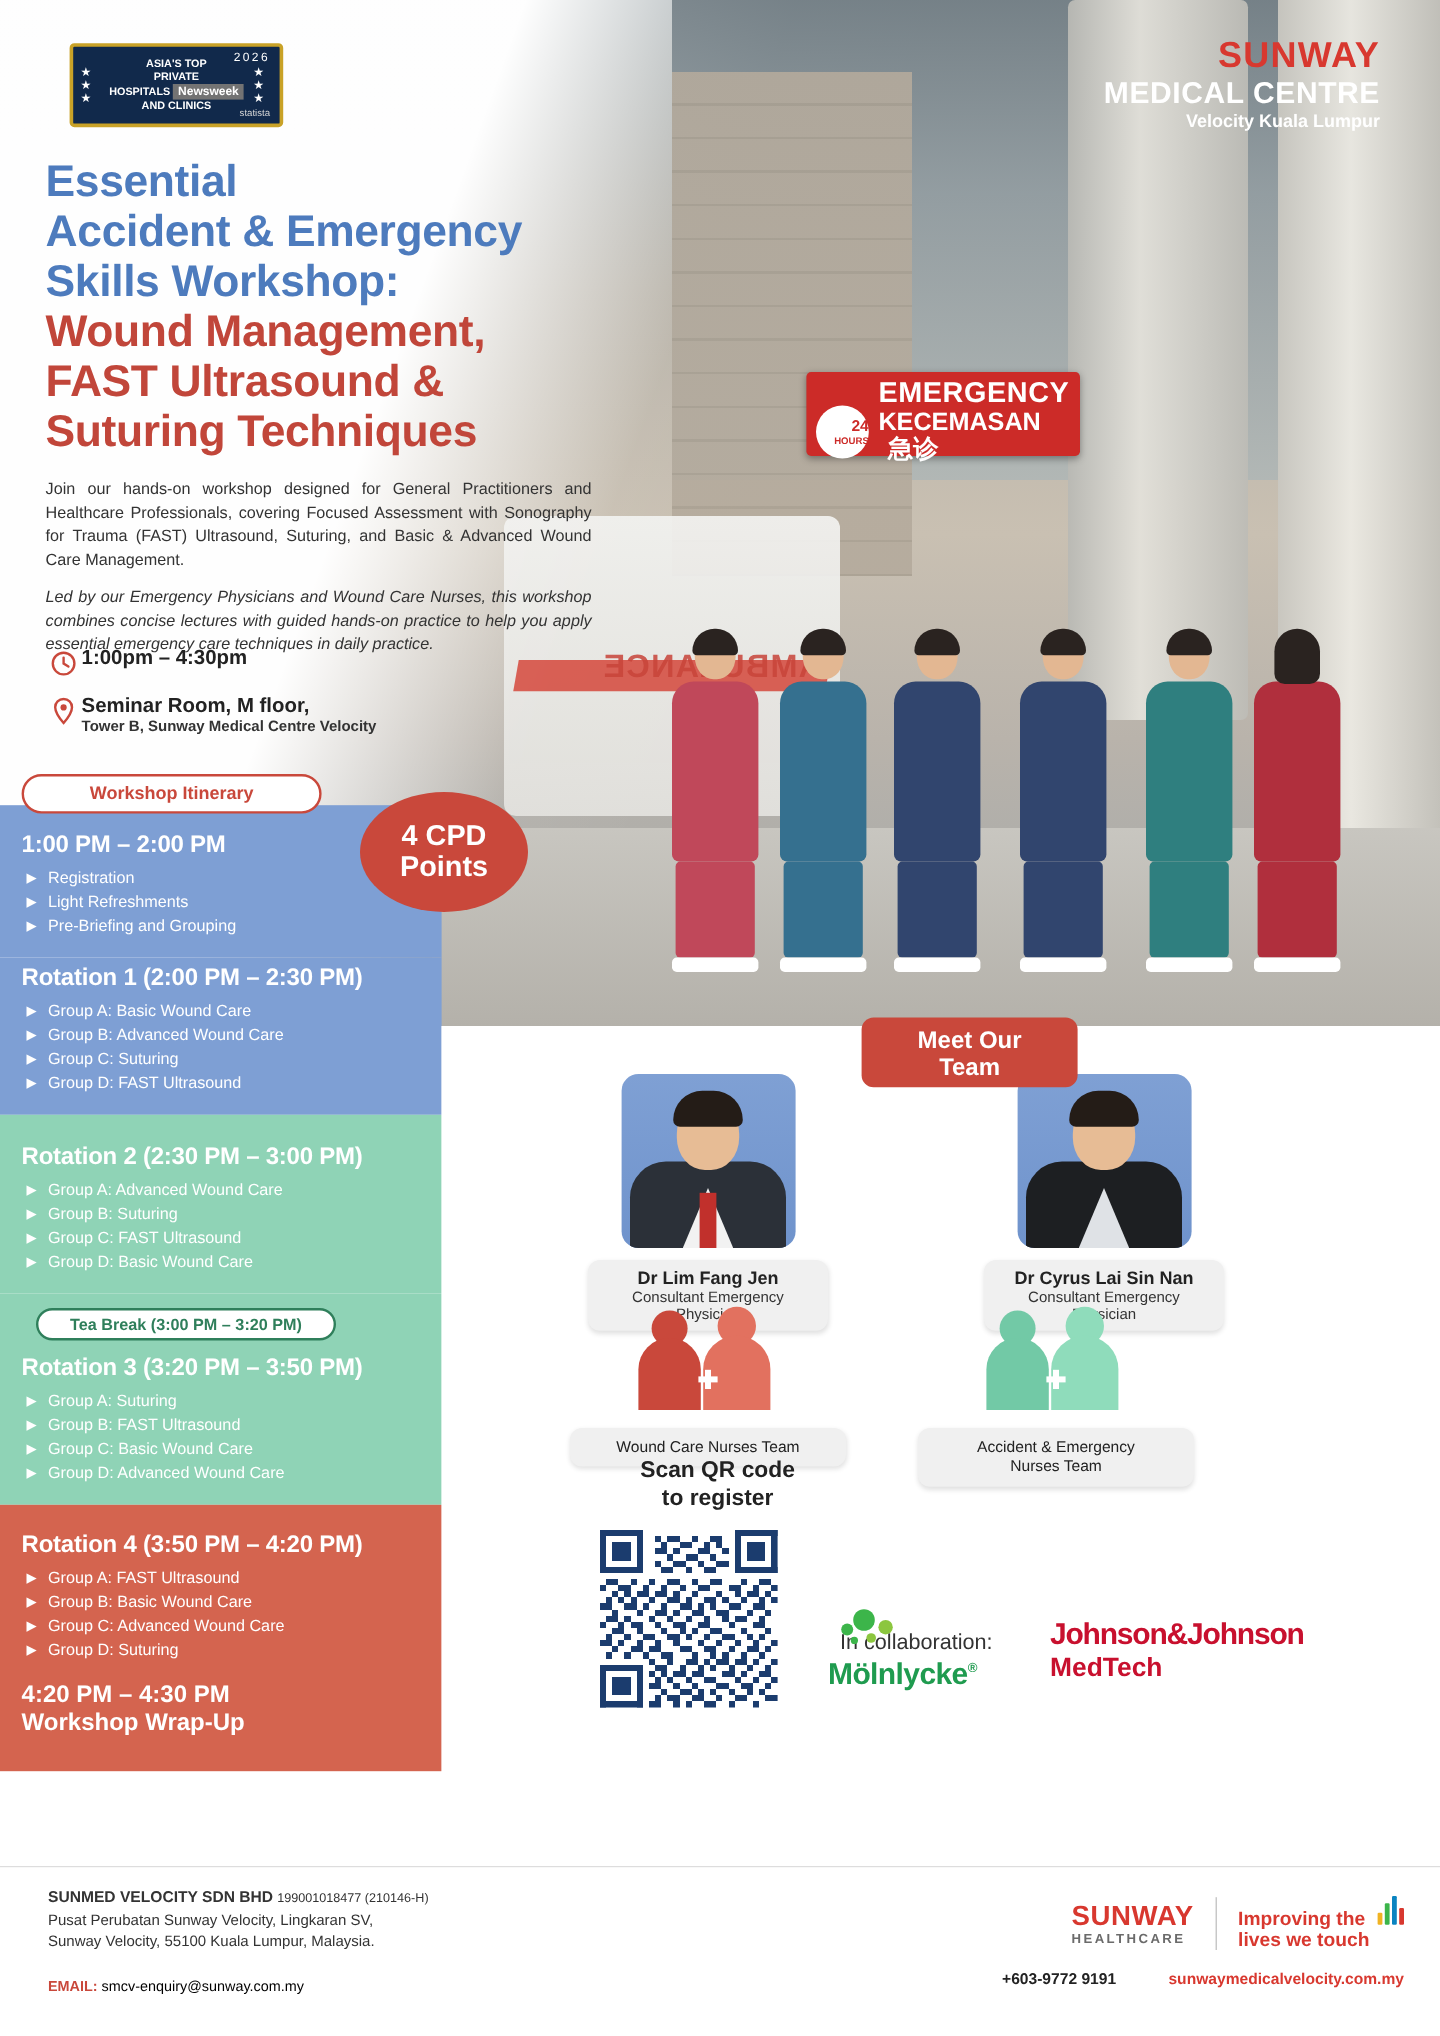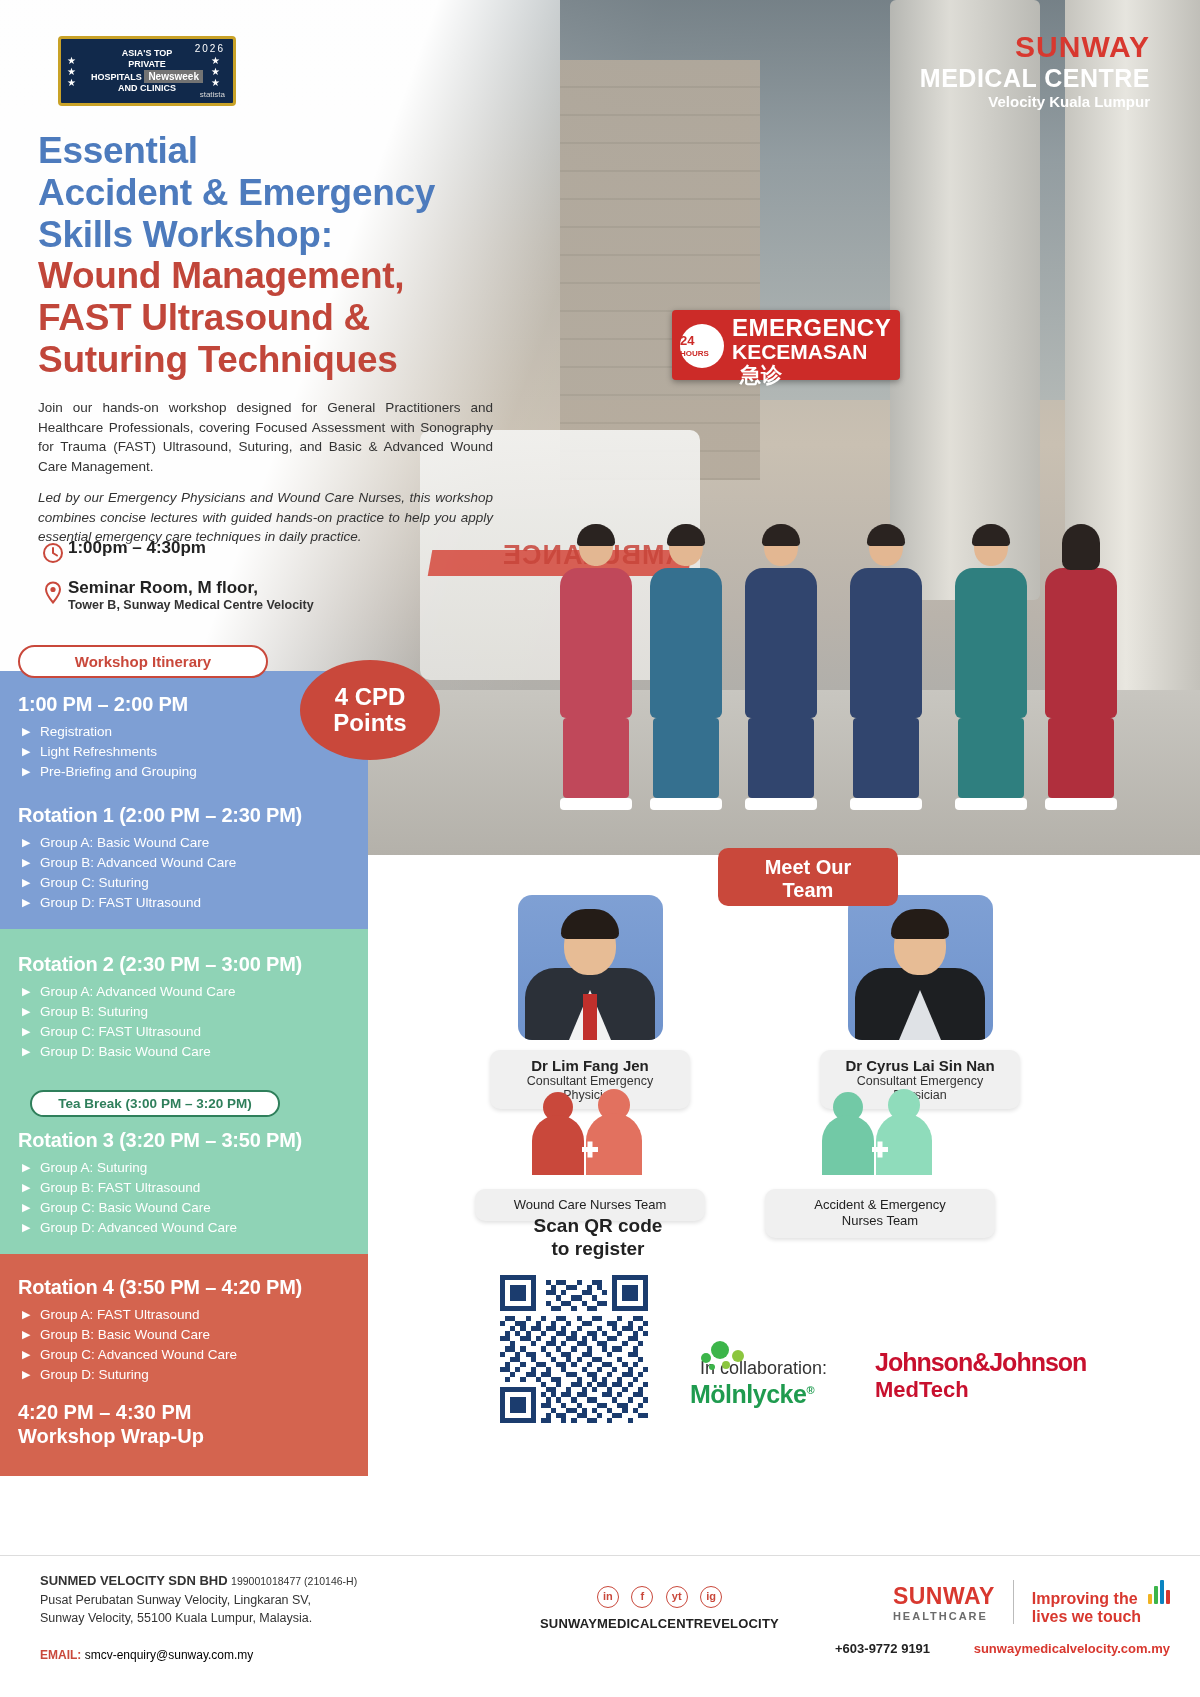--- a/index.html
+++ b/index.html
@@ -57,22 +57,22 @@
     transform:scaleX(-1); opacity:.85;
   }
   .emergency-sign {
     position:absolute; left:672px; top:310px; width:228px; height:70px;
     background:#cc2b28; border-radius:4px; box-shadow:0 2px 6px rgba(0,0,0,.35);
     color:#fff; padding:6px 8px 6px 60px;
   }
   .emergency-sign .t1 { font-size:24px; font-weight:bold; letter-spacing:.5px; line-height:1.0;}
   .emergency-sign .t2 { font-size:21px; font-weight:bold; line-height:1.1;}
   .emergency-sign .hours {
-    position:absolute; left:8px; top:14px; width:44px; height:44px; border-radius:50%;
-    background:#fff; color:#cc2b28; font-size:13px; font-weight:bold; text-align:left;
+    position:absolute; left:8px; top:28px; width:44px; height:44px; border-radius:50%;
+    background:#fff; color:#cc2b28; font-size:13px; font-weight:bold; text-align:right;
     line-height:13px; padding-top:10px;
   }
   .emergency-sign .hours small{ display:block; font-size:8px; font-weight:bold;}
 
   
   .staff { position:absolute; left:560px; top:450px; width:640px; height:360px;}
   .person { position:absolute; bottom:0; }
   .person .head { width:34px; height:40px; border-radius:50% 50% 46% 46%; background:#e3b792; margin:0 auto 2px;}
   .person .hair { position:absolute; width:38px; height:22px; border-radius:20px 20px 4px 4px; top:-2px; left:50%; transform:translateX(-50%); background:#2a2320;}
   .person .body { width:72px; height:150px; border-radius:18px 18px 6px 6px;}
@@ -755,29 +755,20 @@
       <div><span class="co">SUNMED VELOCITY SDN BHD</span>
            <span class="reg">199001018477 (210146-H)</span></div>
       <div>Pusat Perubatan Sunway Velocity, Lingkaran SV,</div>
       <div>Sunway Velocity, 55100 Kuala Lumpur, Malaysia.</div>
     </div>
     <div class="f-email">
       <b>EMAIL:</b>
       <span>smcv-enquiry@sunway.com.my</span>
     </div>
 
-    <div class="f-social">
-      <div class="icons">
-        <span>in</span>
-        <span>f</span>
-        <span>yt</span>
-        <span>ig</span>
-      </div>
-      <div class="handle">SUNWAYMEDICALCENTREVELOCITY</div>
-    </div>
 
     <div class="f-right">
       <div class="sunway-h">
         <div class="s1">SUNWAY</div>
         <div class="s2">HEALTHCARE</div>
       </div>
       <div class="divider"></div>
       <div class="tag">
         <span>Improving the</span>
         <span class="bars">

